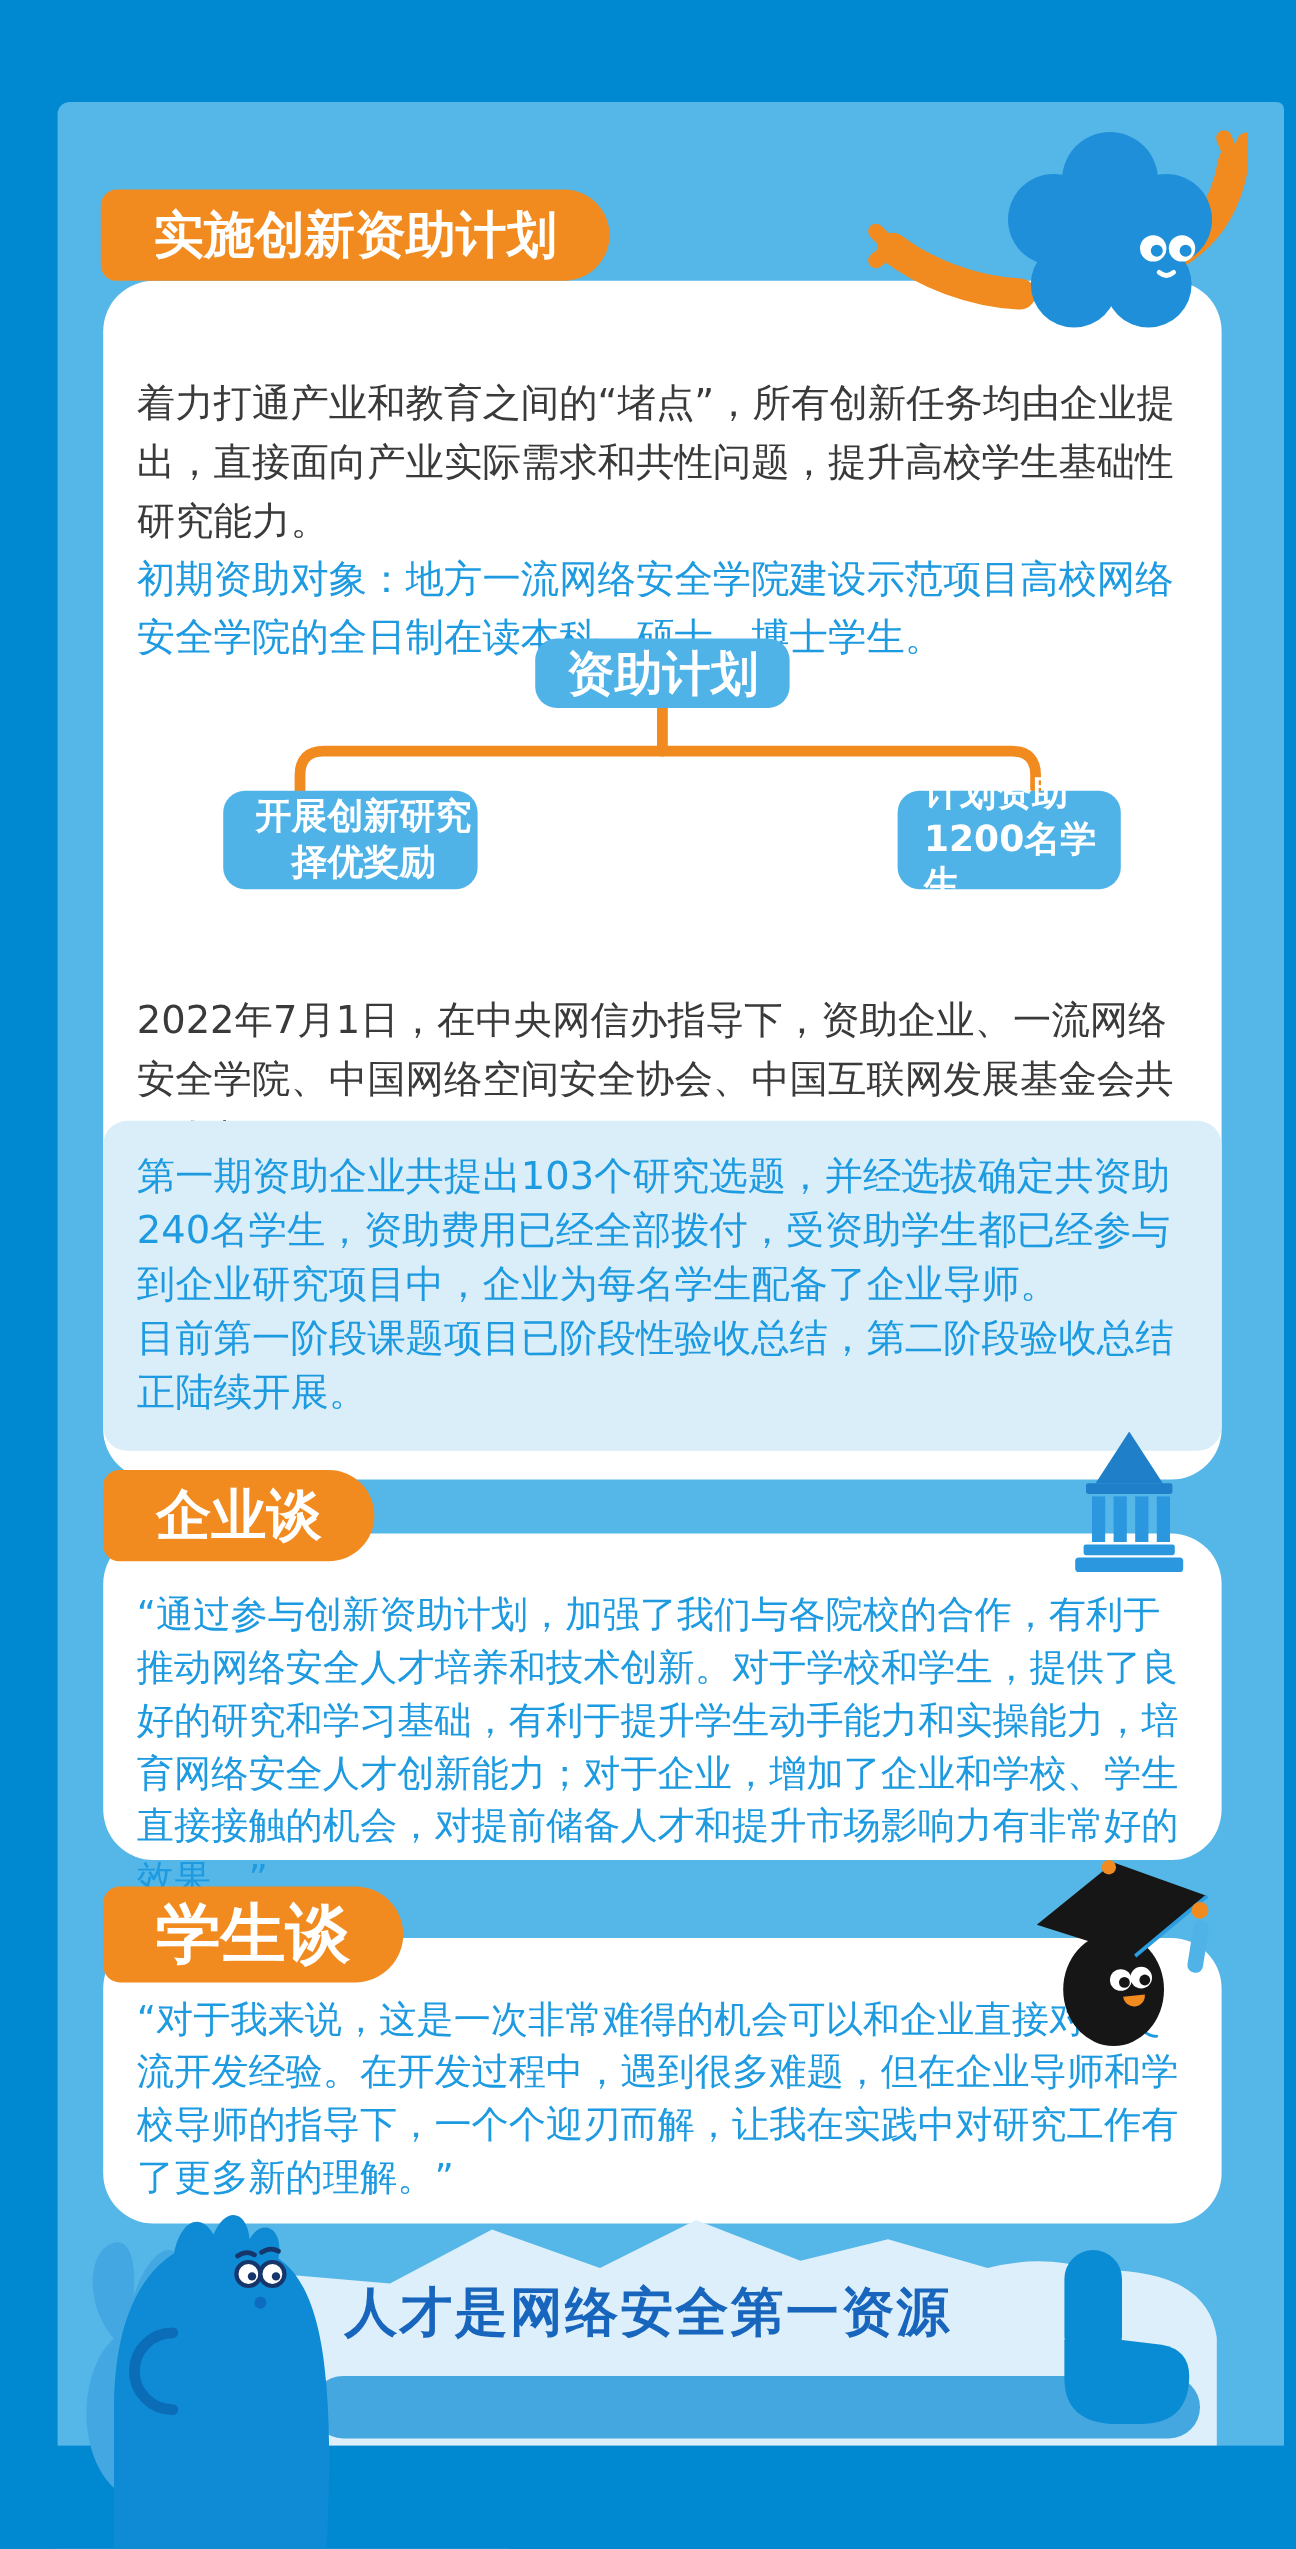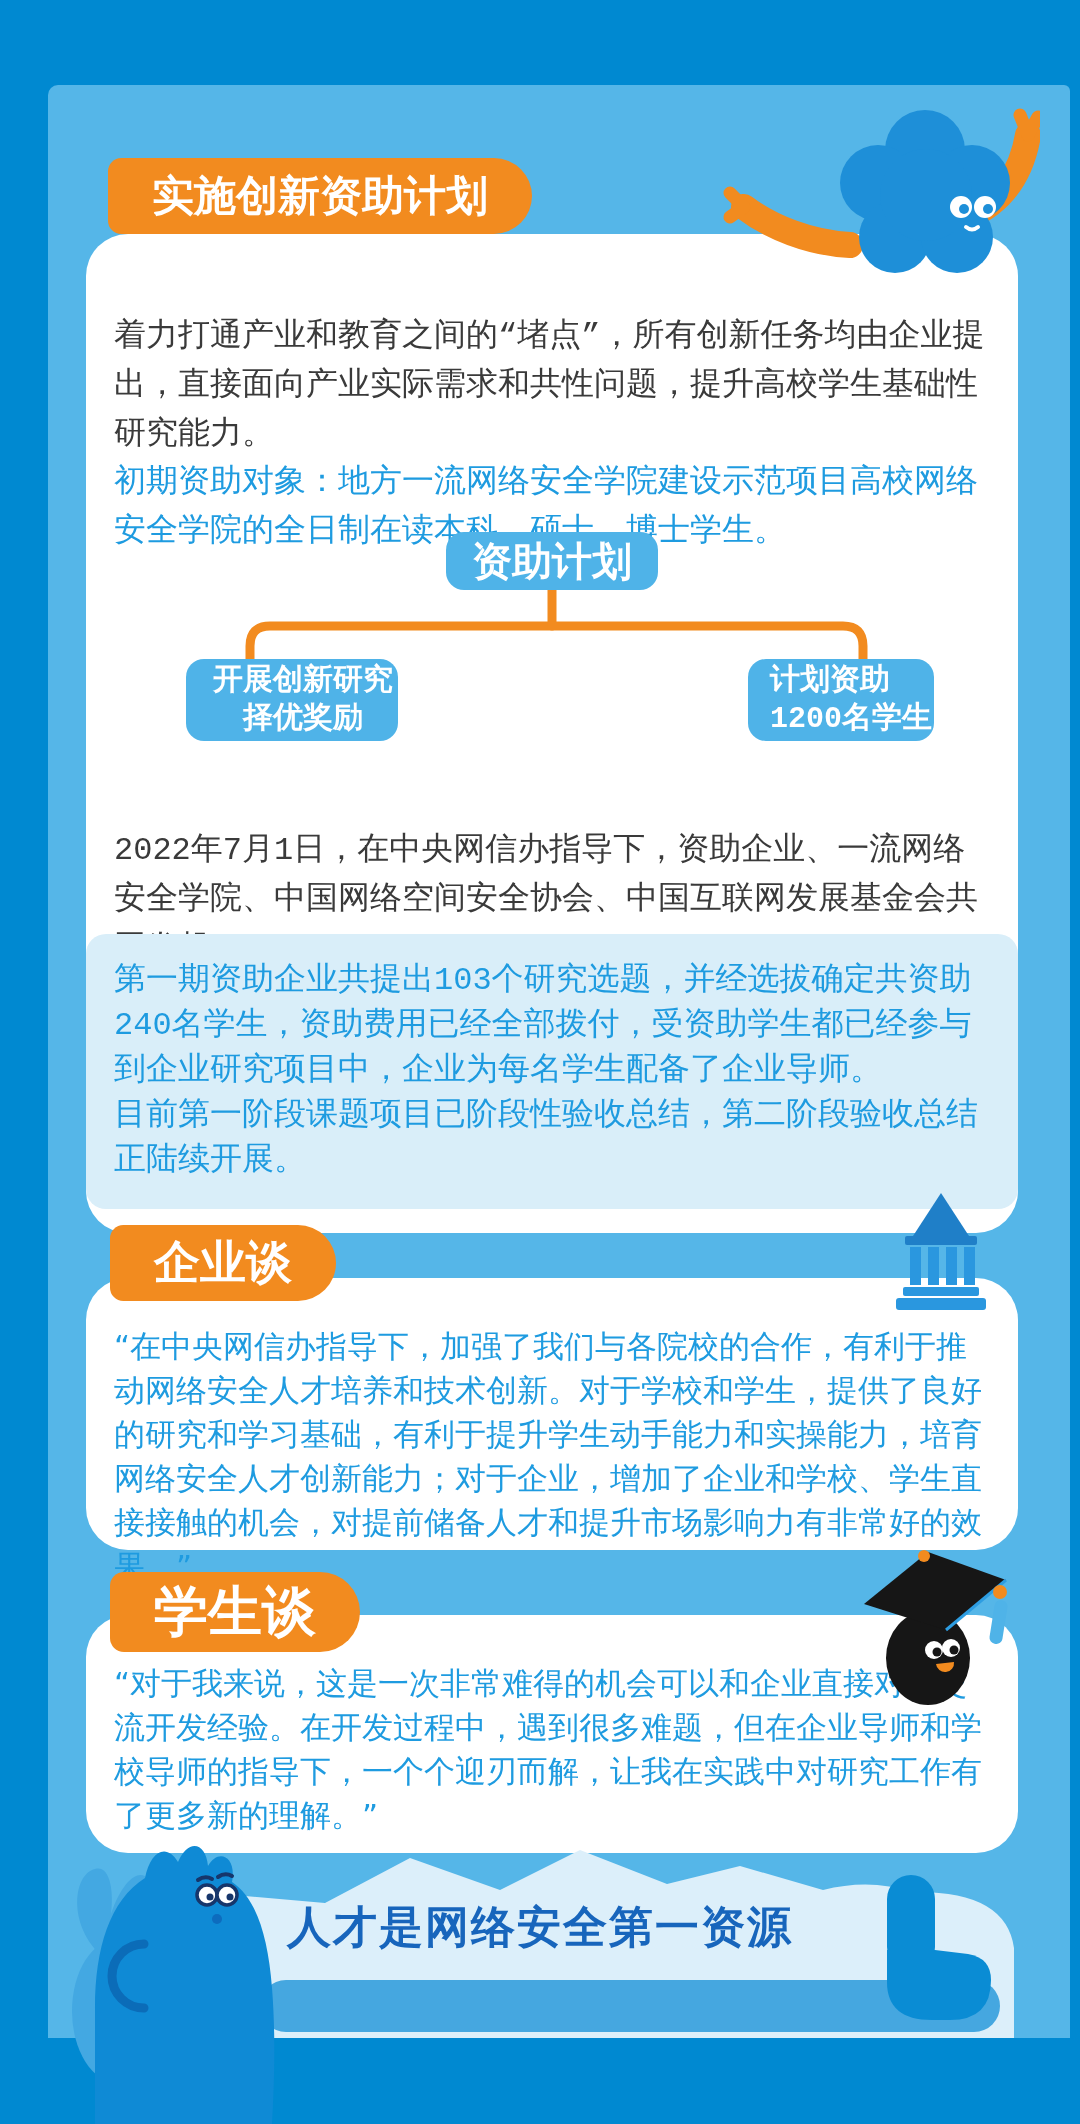--- a/index.html
+++ b/index.html
@@ -9,28 +9,28 @@
     font-family:"DejaVu Sans","Liberation Sans",sans-serif;
   }
   .panel {
     position:absolute; left:48px; top:85px; width:1022px; height:2039px;
     background:#55B6E8; border-radius:10px 6px 0 0;
   }
   .card {
     position:absolute; left:86px; width:932px; background:#FFFFFF;
     border-radius:42px;
   }
-  .card1 { top:234px;  height:999px;font-family:Liberation Mono, monospace; }
+  .card1 { top:234px;  height:999px; }
   .card2 { top:1278px; height:272px; }
   .card3 { top:1615px; height:238px; }
 
   .badge {
     position:absolute; background:#F28B1F; color:#fff; font-weight:bold;
     display:flex; align-items:center; border-radius:14px 40px 40px 14px;
-    padding:0 44px; white-space:nowrap; z-index:6;margin-left:24px;
+    padding:0 44px; white-space:nowrap; z-index:6;
   }
   .badge1 { left:84px; top:158px;  height:76px; font-size:42px; }
   .badge2 { left:86px; top:1225px; height:76px; font-size:46px; }
   .badge3 { left:86px; top:1572px; height:80px; font-size:54px; }
 
   .card1 .body-text { position:absolute; left:28px; right:30px; color:#3A3A3A;
     font-size:32px; line-height:49px; font-weight:500; }
   .p-intro  { top:46px; }
   .p-target { top:192px; color:#1E9BE0 !important; }
   .p-launch { top:560px; }
@@ -129,21 +129,21 @@
     <circle cx="226" cy="100" r="46"></circle>
   </g>
   <circle cx="261" cy="112" r="11" fill="#FFFFFF"></circle>
   <circle cx="285" cy="112" r="11" fill="#FFFFFF"></circle>
   <circle cx="264" cy="114" r="5" fill="#1E8FD8"></circle>
   <circle cx="288" cy="114" r="5" fill="#1E8FD8"></circle>
   <path d="M266,132 Q272,137 278,132" stroke="#FFFFFF" stroke-width="4" fill="none" stroke-linecap="round"></path>
 </svg>
 
 <div class="card card2">
-  <p class="quote">“在中央网信办指导下，加强了我们与各院校的合作，有利于推动网络安全人才培养和技术创新。对于学校和学生，提供了良好的研究和学习基础，有利于提升学生动手能力和实操能力，培育网络安全人才创新能力；对于企业，增加了企业和学校、学生直接接触的机会，对提前储备人才和提升市场影响力有非常好的效果。”</p>
+  <p class="quote">“通过参与创新资助计划，加强了我们与各院校的合作，有利于推动网络安全人才培养和技术创新。对于学校和学生，提供了良好的研究和学习基础，有利于提升学生动手能力和实操能力，培育网络安全人才创新能力；对于企业，增加了企业和学校、学生直接接触的机会，对提前储备人才和提升市场影响力有非常好的效果。”</p>
 </div>
 <div class="badge badge2">
   <span>企业谈</span>
 </div>
 <svg class="deco bank-deco" viewBox="0 0 112 120">
   <polygon points="56,0 84,43 28,43" fill="#1F7FC8"></polygon>
   <rect x="20" y="43" width="72" height="9" rx="2" fill="#1F7FC8"></rect>
   <g fill="#2A97DF">
     <rect x="25" y="54" width="11" height="38"></rect>
     <rect x="43" y="54" width="11" height="38"></rect>

